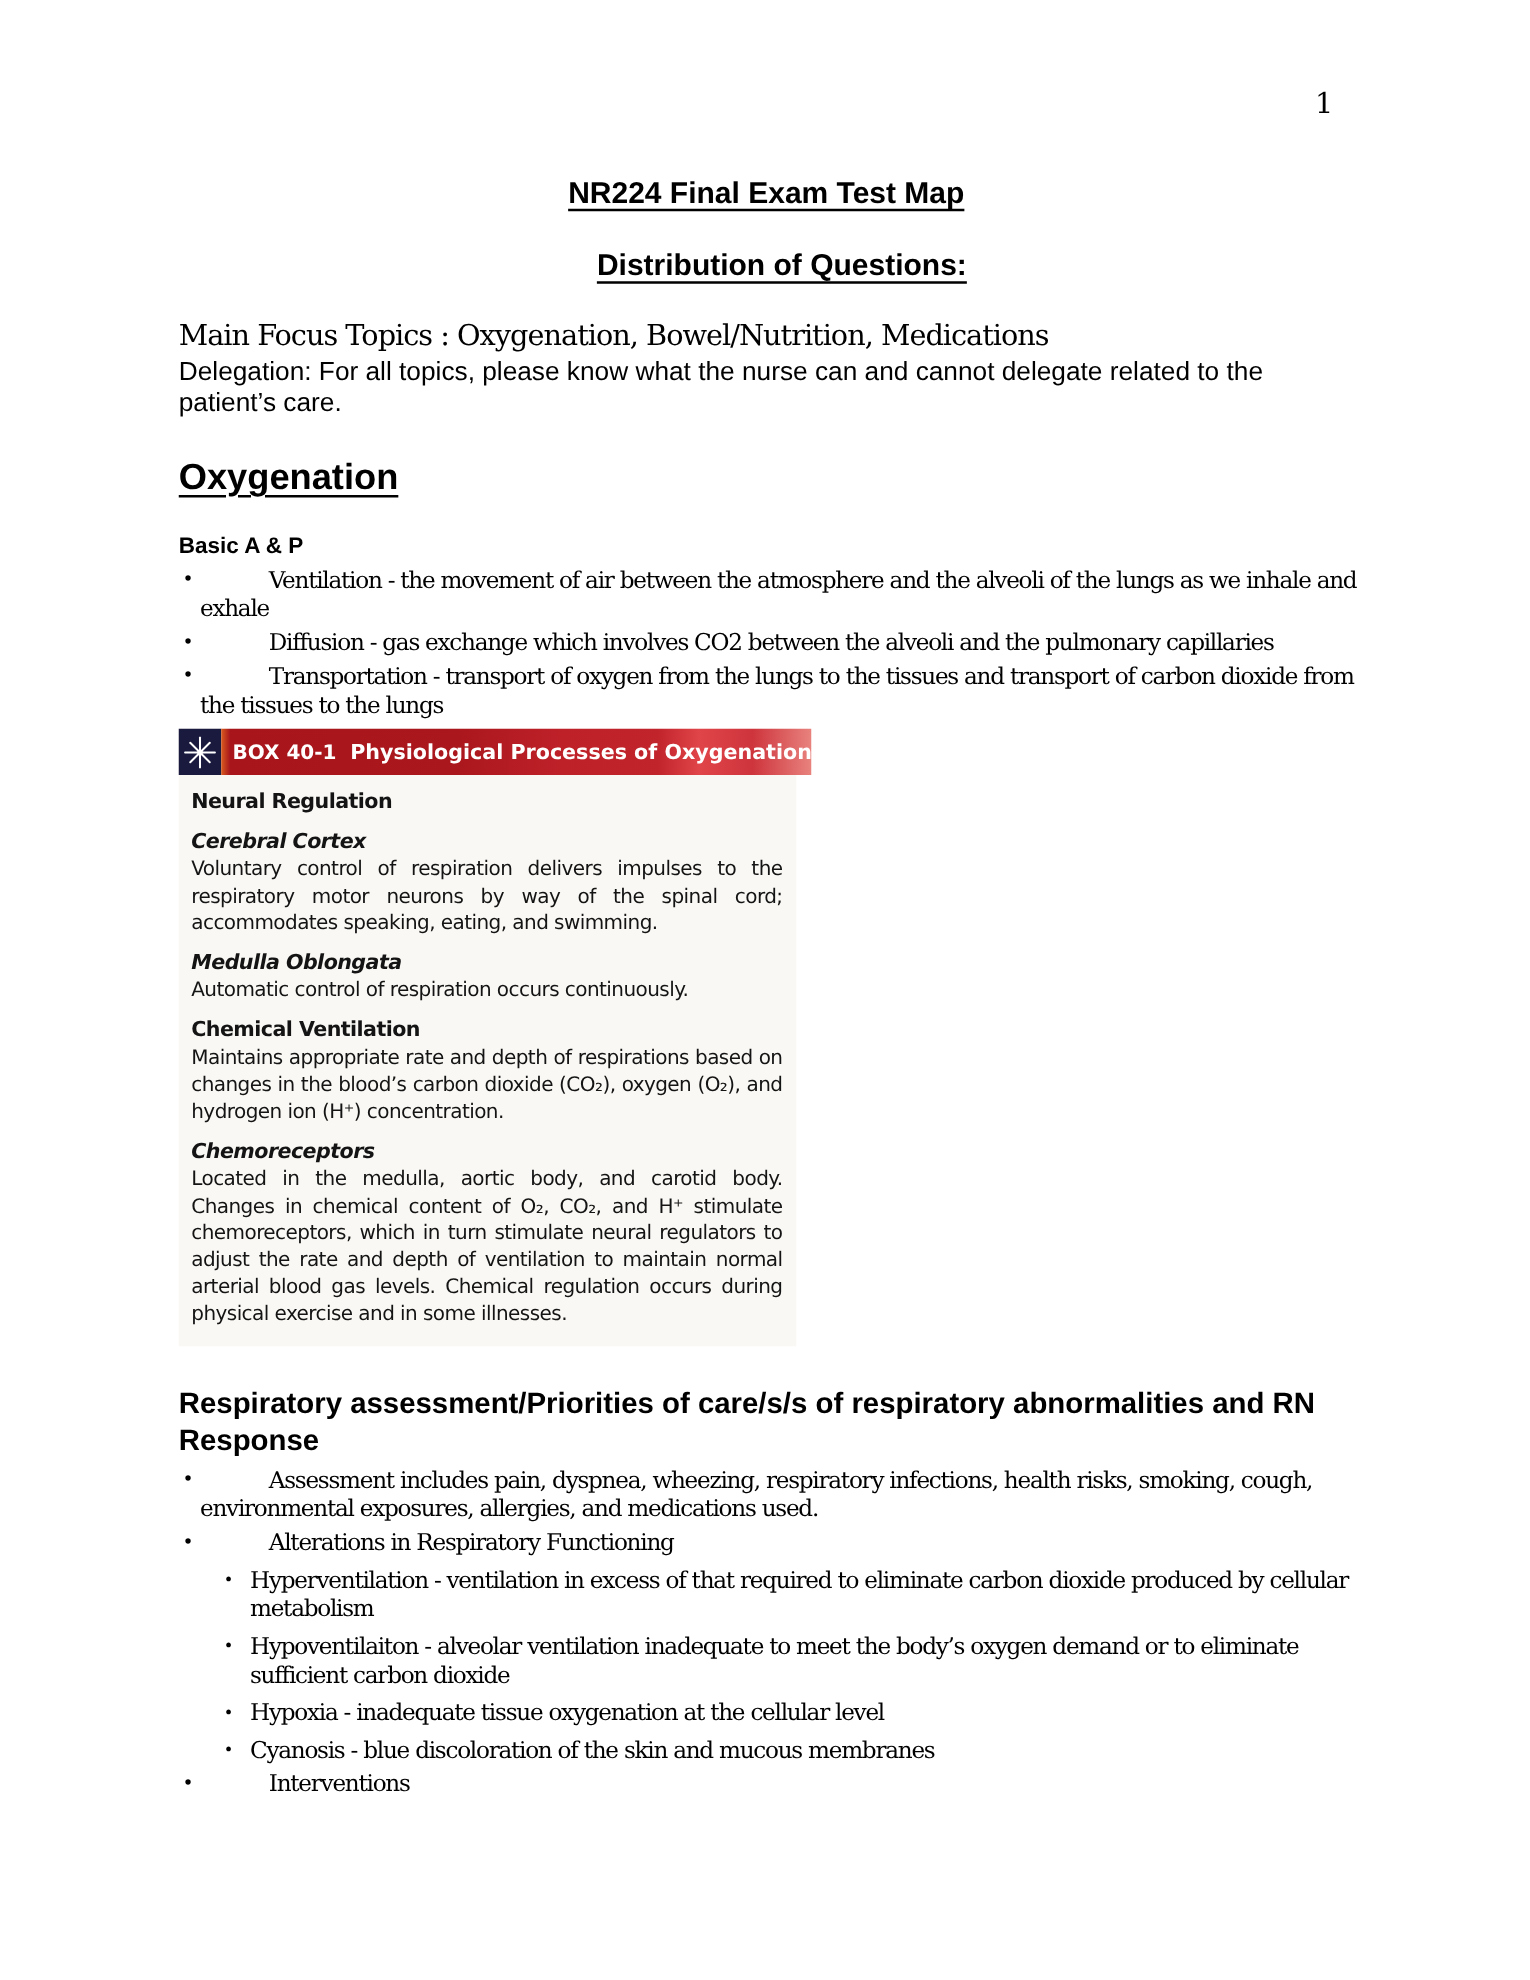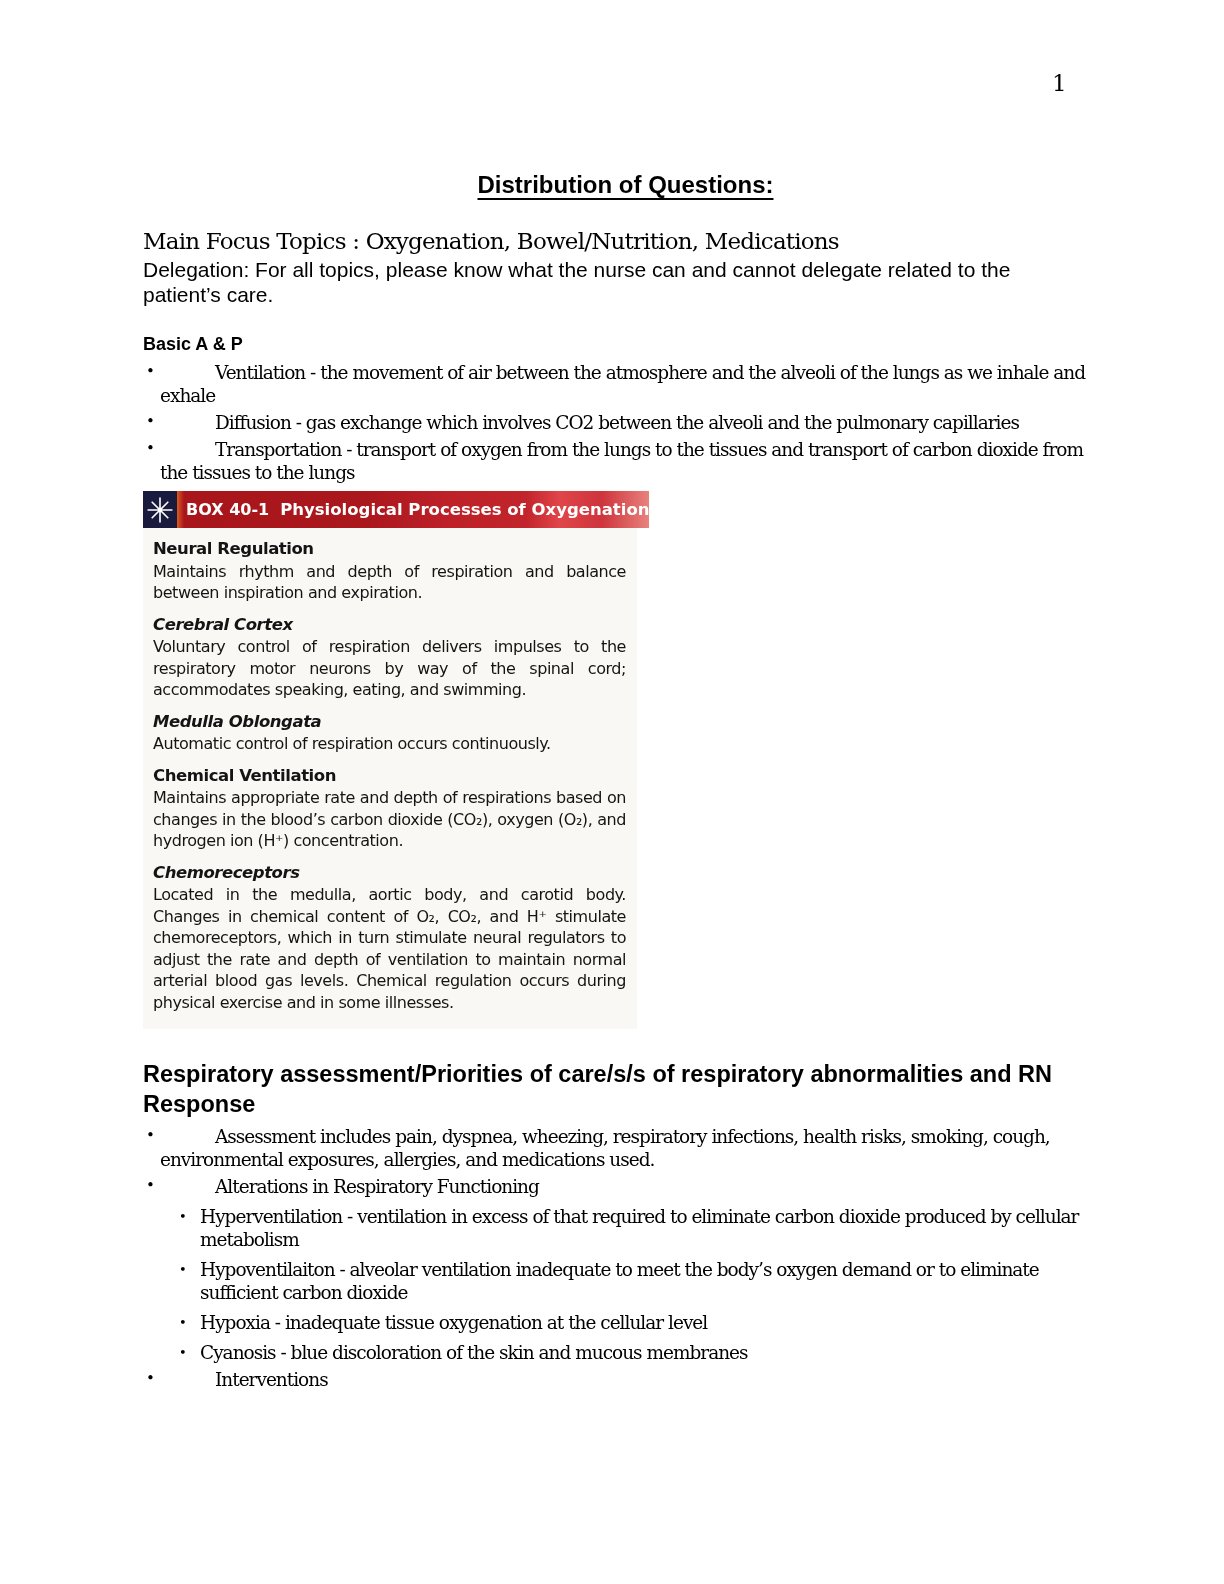--- a/index.html
+++ b/index.html
@@ -87,26 +87,28 @@
   .box-text { margin:0; text-align:justify; }
 </style>
 </head>
 <body>
 
 <div class="page">
   <div class="pageno">1</div>
 
   <div class="content">
 
+    <h1 class="doc-title">NR224 Final Exam Test Map</h1>
 
     <h2 class="dist-heading">Distribution of Questions:</h2>
 
     <p class="serif-line">Main Focus Topics : Oxygenation, Bowel/Nutrition, Medications</p>
     <p class="sans-par">Delegation: For all topics, please know what the nurse can and cannot delegate related to the patient’s care.</p>
 
+    <h2 class="oxy-heading">Oxygenation</h2>
 
     <h3 class="sub-heading">Basic A &amp; P</h3>
 
     <ul class="blist">
       <li class="l1">
         <span class="dot">•</span>
         <span class="txt">Ventilation - the movement of air between the atmosphere and the alveoli of the lungs as we inhale and exhale</span>
       </li>
       <li class="l1">
         <span class="dot">•</span>
@@ -132,21 +134,20 @@
           </svg>
         </div>
         <div class="box-banner">
           <span class="box-label">BOX 40-1</span>
           <span class="box-title">Physiological Processes of Oxygenation</span>
         </div>
       </div>
       <div class="box-body">
         <div class="box-sec">
           <h4>Neural Regulation</h4>
-          <p class="box-text">Maintains rhythm and depth of respiration and balance between inspiration and expiration.</p>
         </div>
         <div class="box-sec italic">
           <h4>Cerebral Cortex</h4>
           <p class="box-text">Voluntary control of respiration delivers impulses to the respira­tory motor neurons by way of the spinal cord; accommodates speaking, eating, and swimming.</p>
         </div>
         <div class="box-sec italic">
           <h4>Medulla Oblongata</h4>
           <p class="box-text">Automatic control of respiration occurs continuously.</p>
         </div>
         <div class="box-sec">

